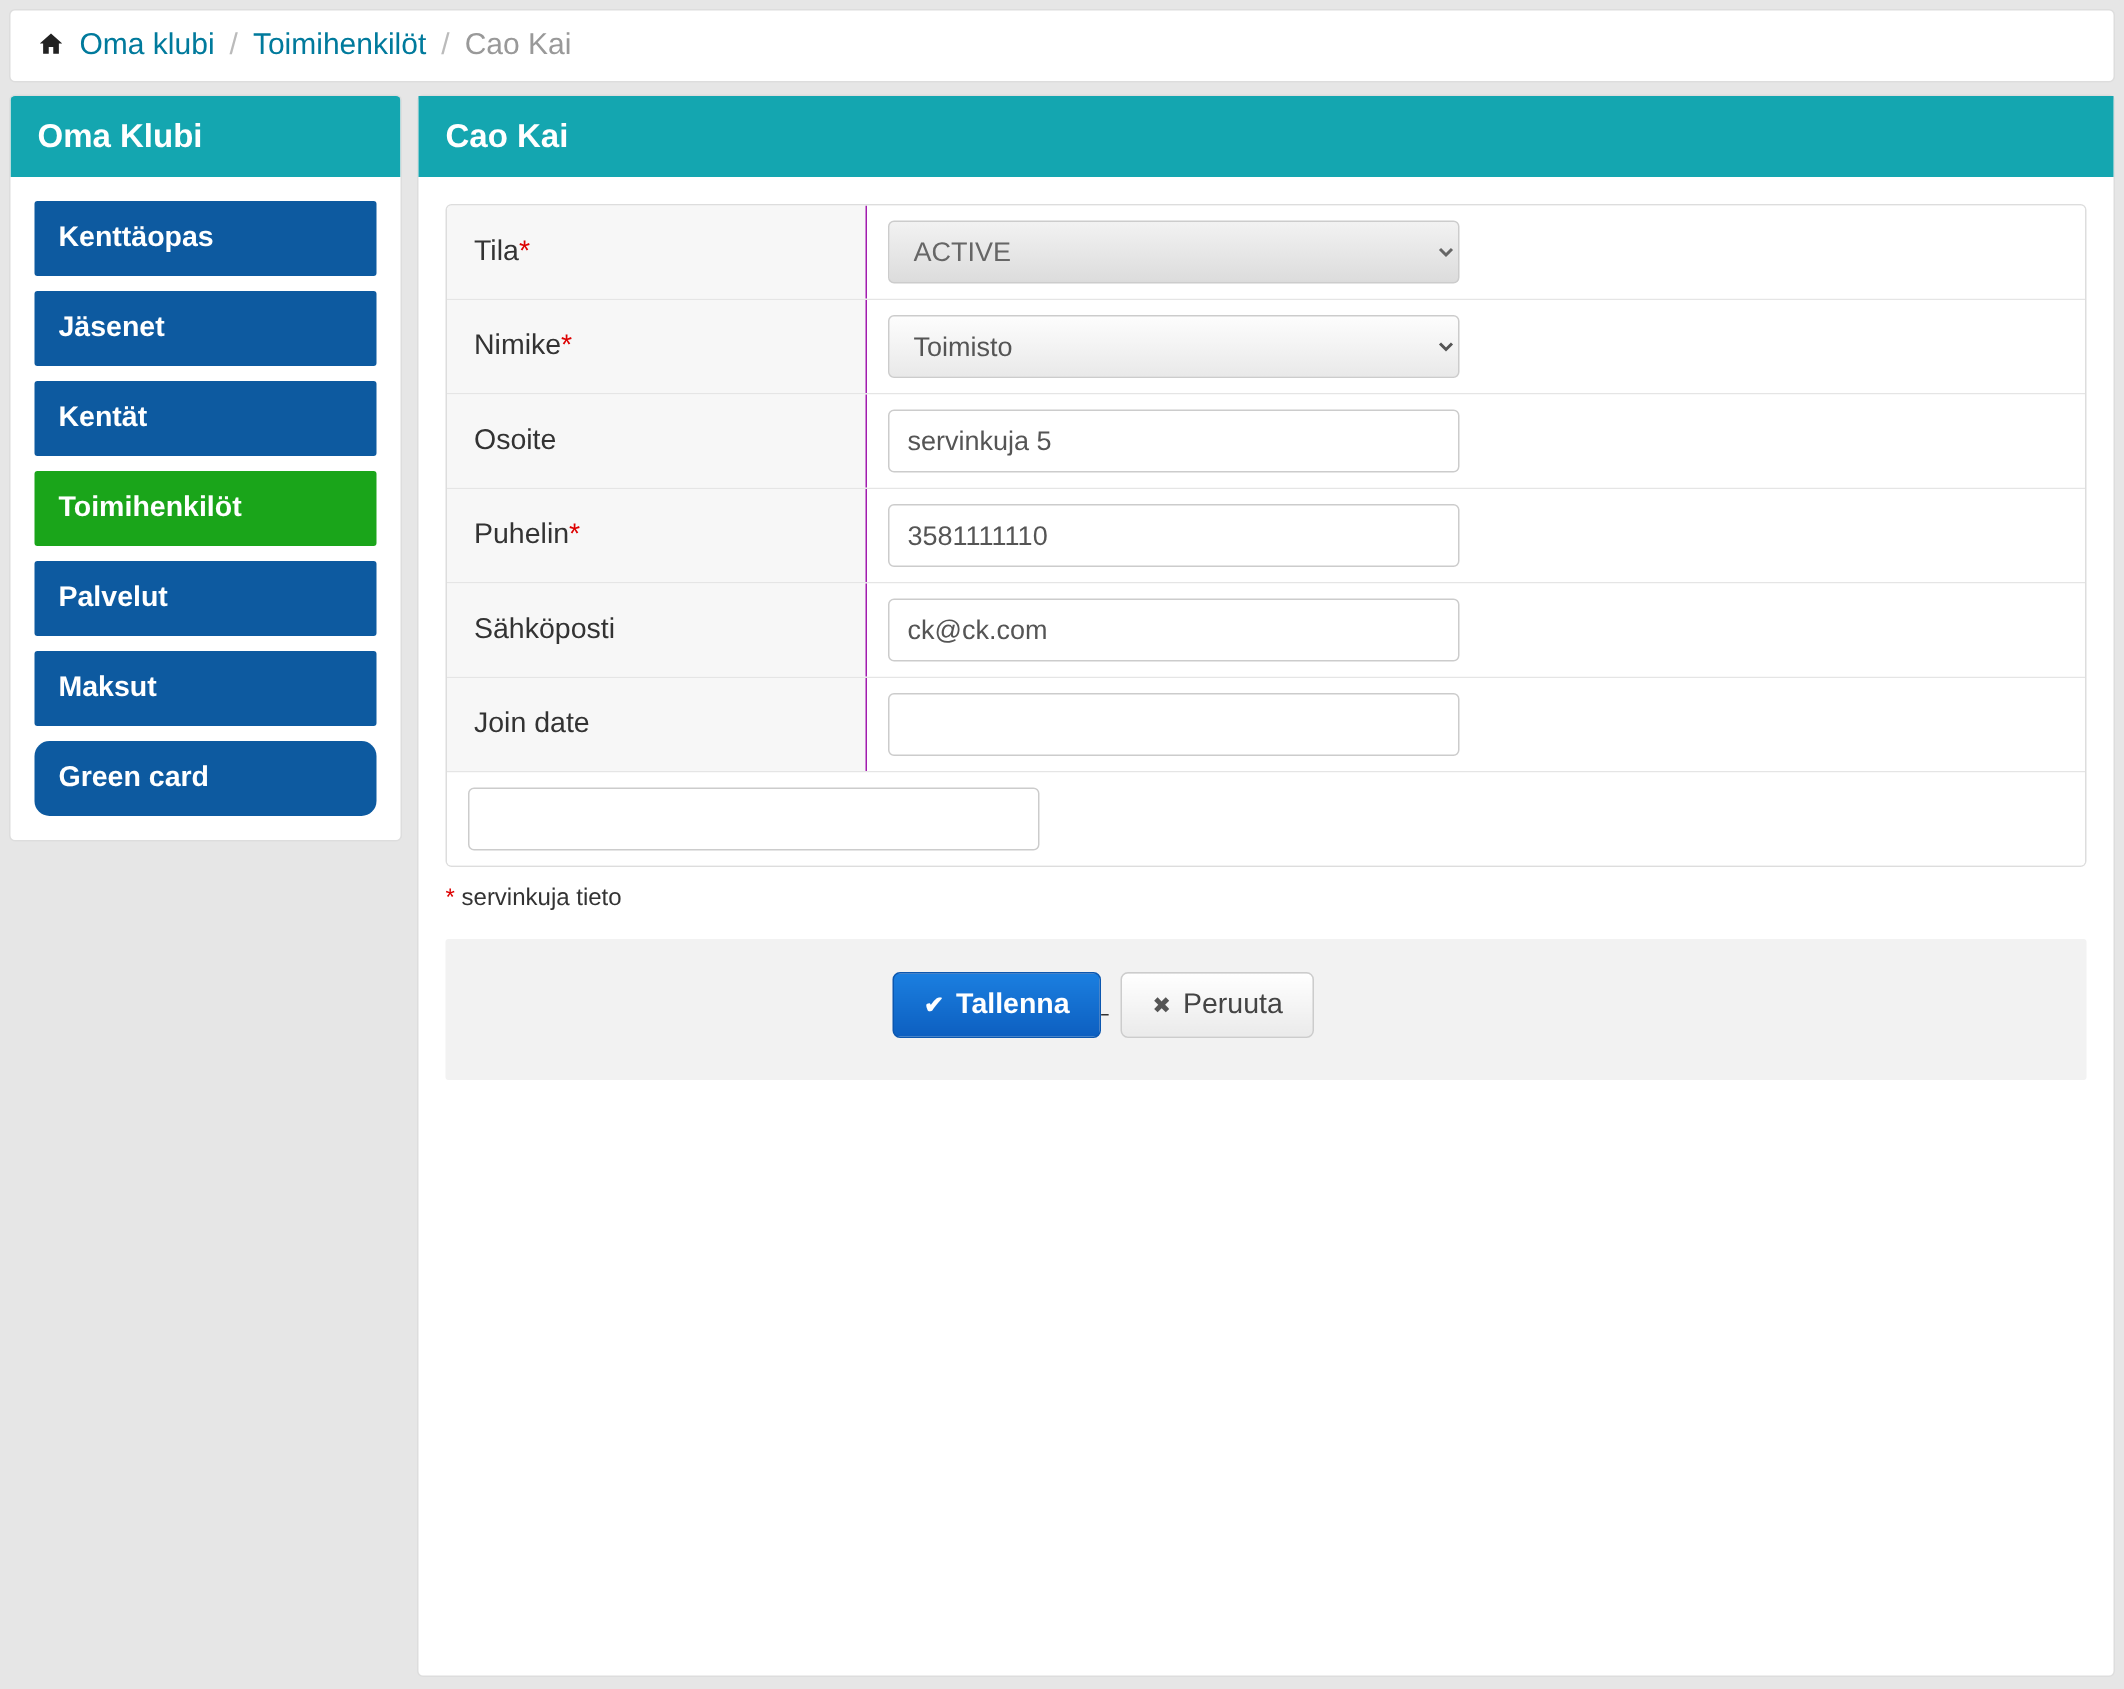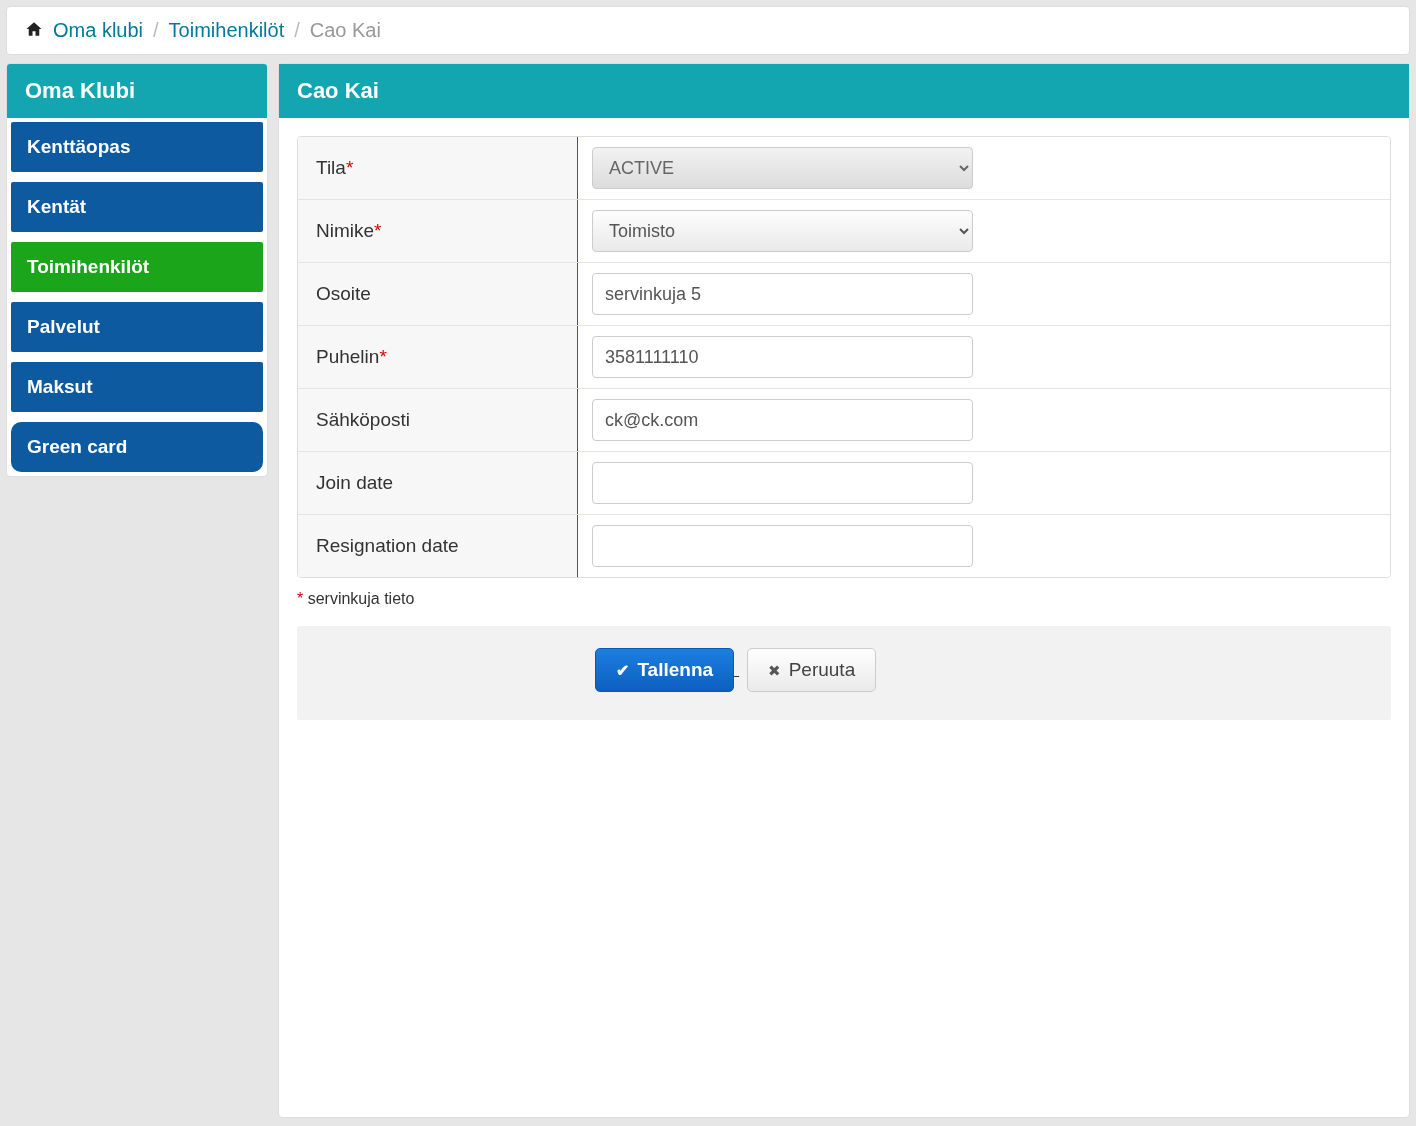--- a/index.html
+++ b/index.html
@@ -47,21 +47,21 @@
     border-radius: 4px;
     overflow: hidden;
   }
   .sidebar-header {
     background: #14a6b0;
     color: #fff;
     font-weight: bold;
     font-size: 22px;
     padding: 14px 18px;
   }
-  .sidebar-items { padding: 4px; }
+  .sidebar-items { padding: 16px; }
   .sidebar-item {
     display: block;
     background: #0d5aa0;
     color: #fff;
     font-weight: bold;
     font-size: 19px;
     padding: 14px 16px;
     border-radius: 2px;
     margin-bottom: 10px;
     cursor: pointer;
@@ -174,20 +174,21 @@
     <a href="#">Toimihenkilöt</a>
     <span class="sep">/</span>
     <span class="current">Cao Kai</span>
   </div>
 
   <div class="layout">
     <div class="sidebar">
       <div class="sidebar-header">Oma Klubi</div>
       <div class="sidebar-items">
         <div class="sidebar-item">Kenttäopas</div>
+        <div class="sidebar-item">Jäsenet</div>
         <div class="sidebar-item">Kentät</div>
         <div class="sidebar-item active">Toimihenkilöt</div>
         <div class="sidebar-item">Palvelut</div>
         <div class="sidebar-item">Maksut</div>
         <div class="sidebar-item">Green card</div>
       </div>
     </div>
 
     <div class="main">
       <div class="main-header">Cao Kai</div>
@@ -249,23 +250,20 @@
           <div class="form-row">
             <div class="form-label">
               <span>Join date</span>
             </div>
             <div class="form-control-cell">
               <input class="control" type="text" value="" style="">
             </div>
           </div>
 
           <div class="form-row">
-            <div class="form-label">
-              <span>Resignation date</span>
-            </div>
             <div class="form-control-cell">
               <input class="control" type="text" value="" style="">
             </div>
           </div>
 
         </div>
 
         <div class="hint">
           <span class="required">*</span>
           <span>servinkuja tieto</span>

